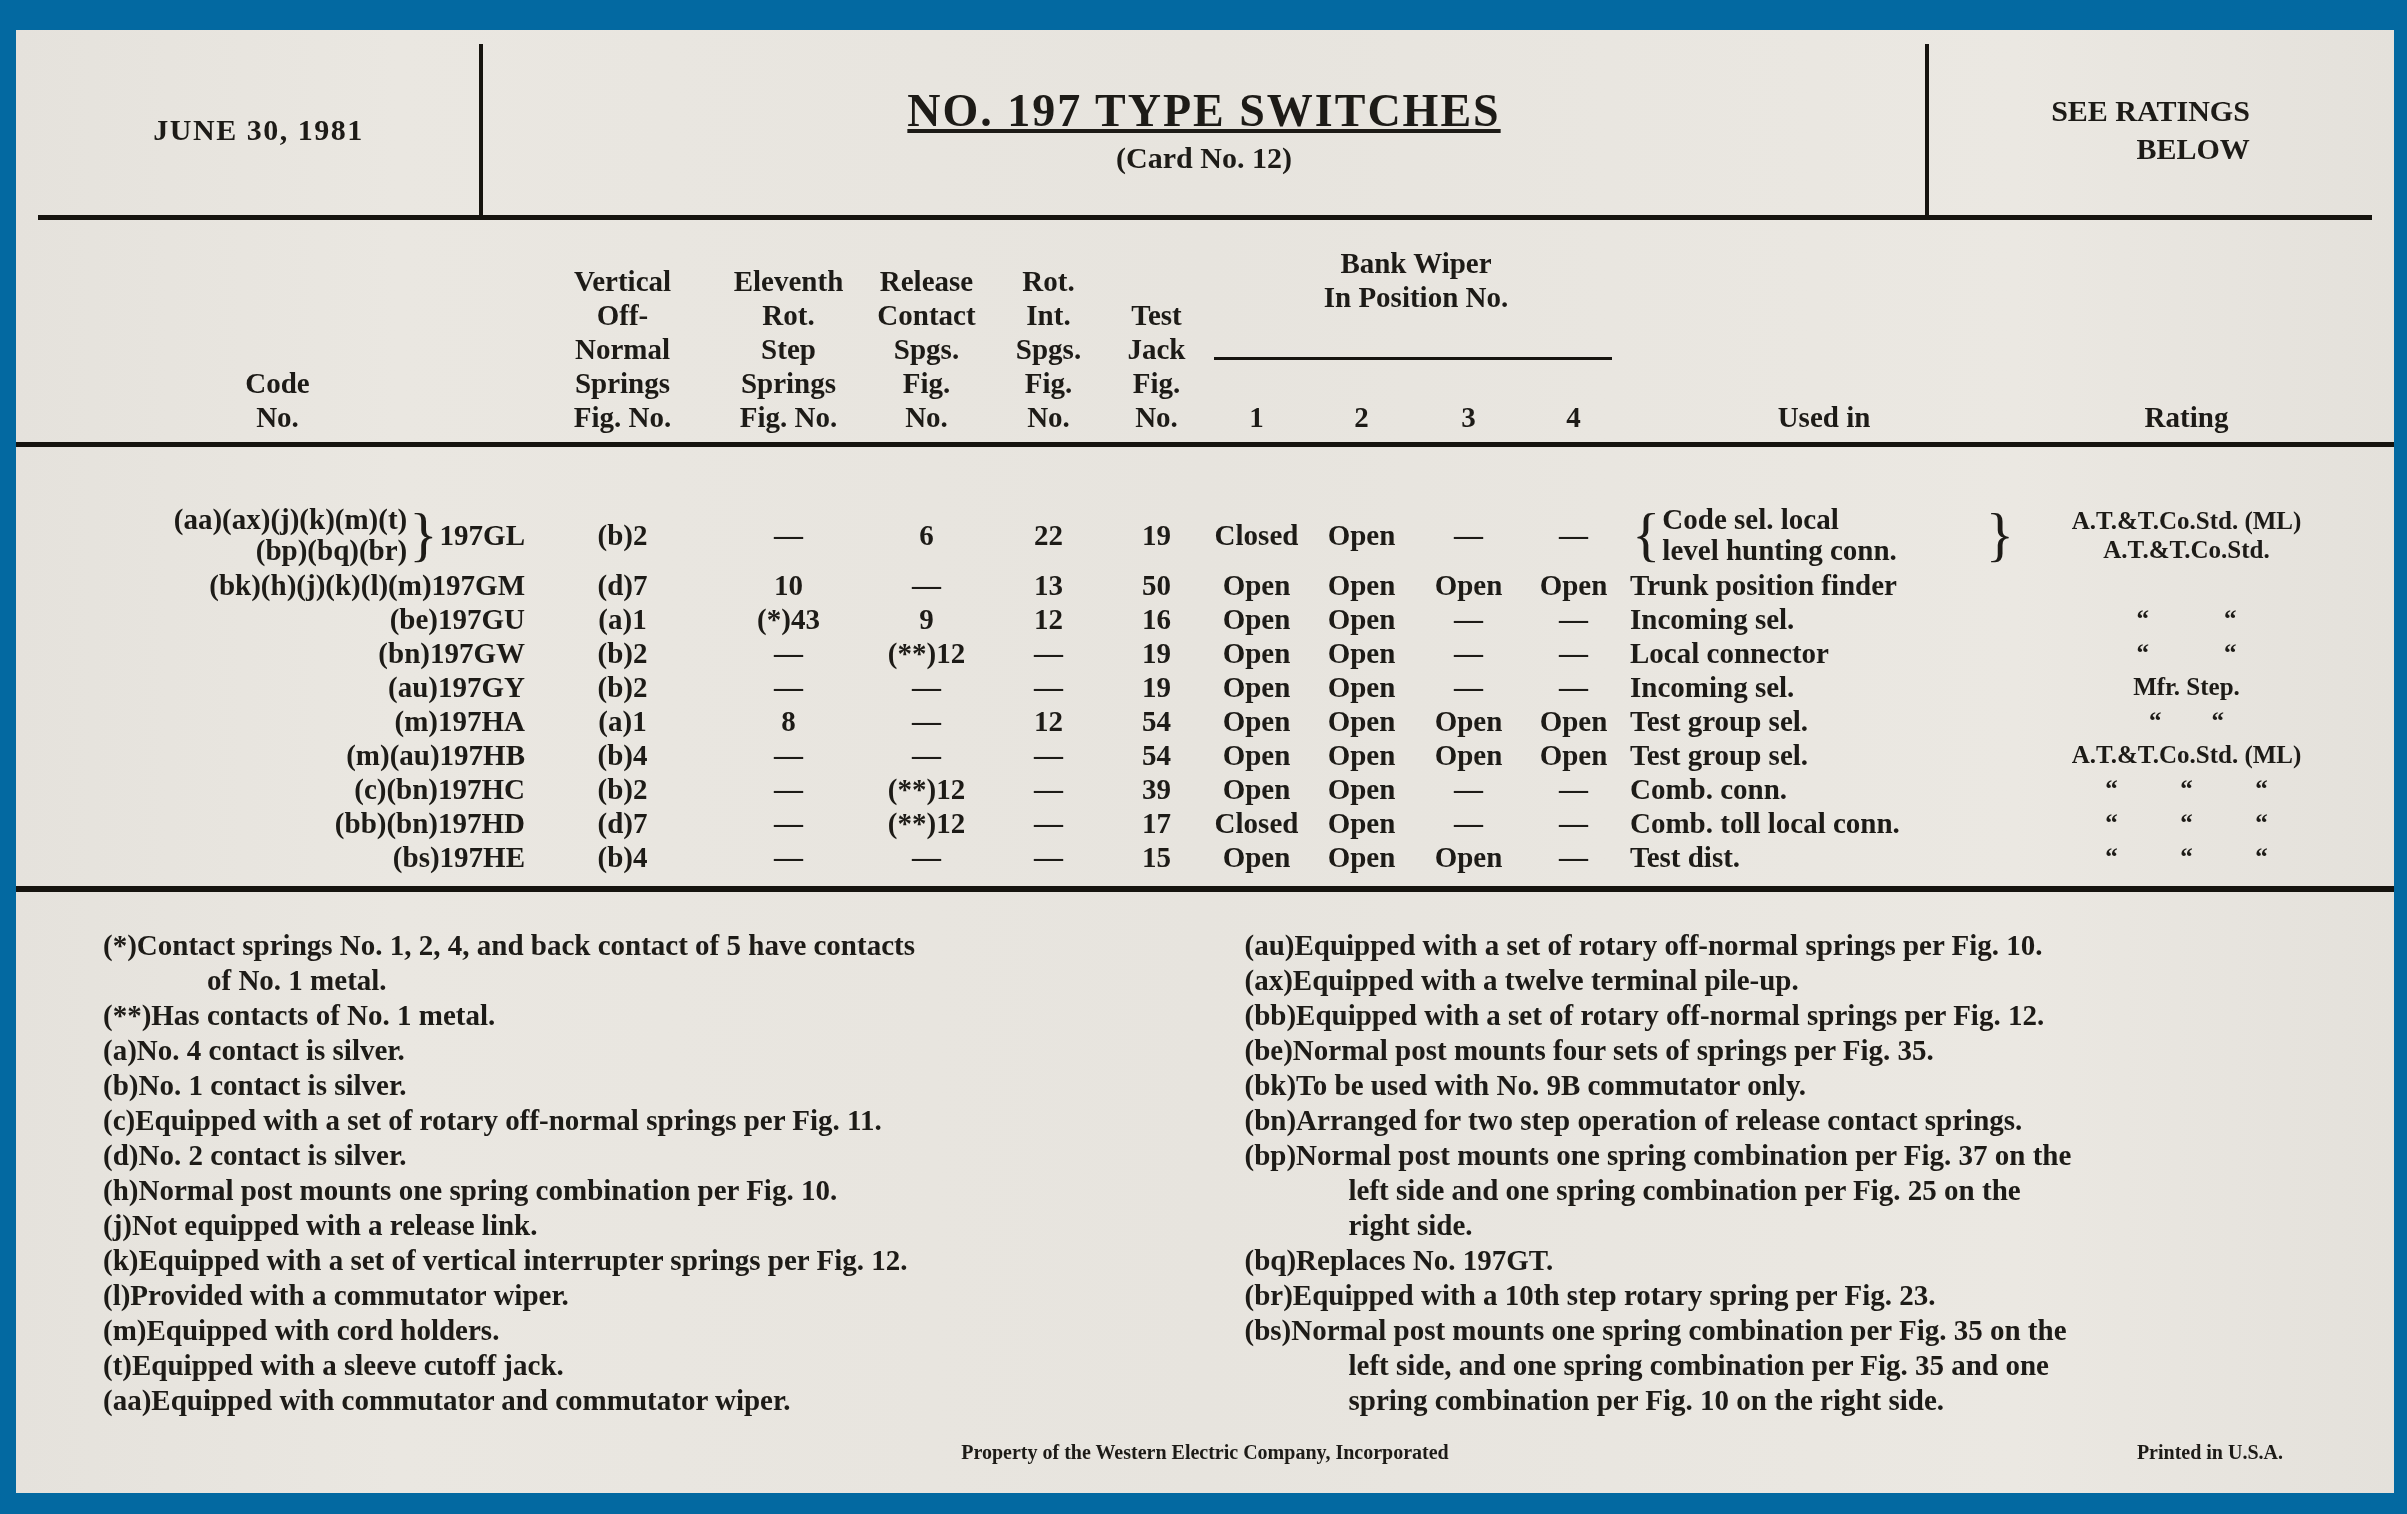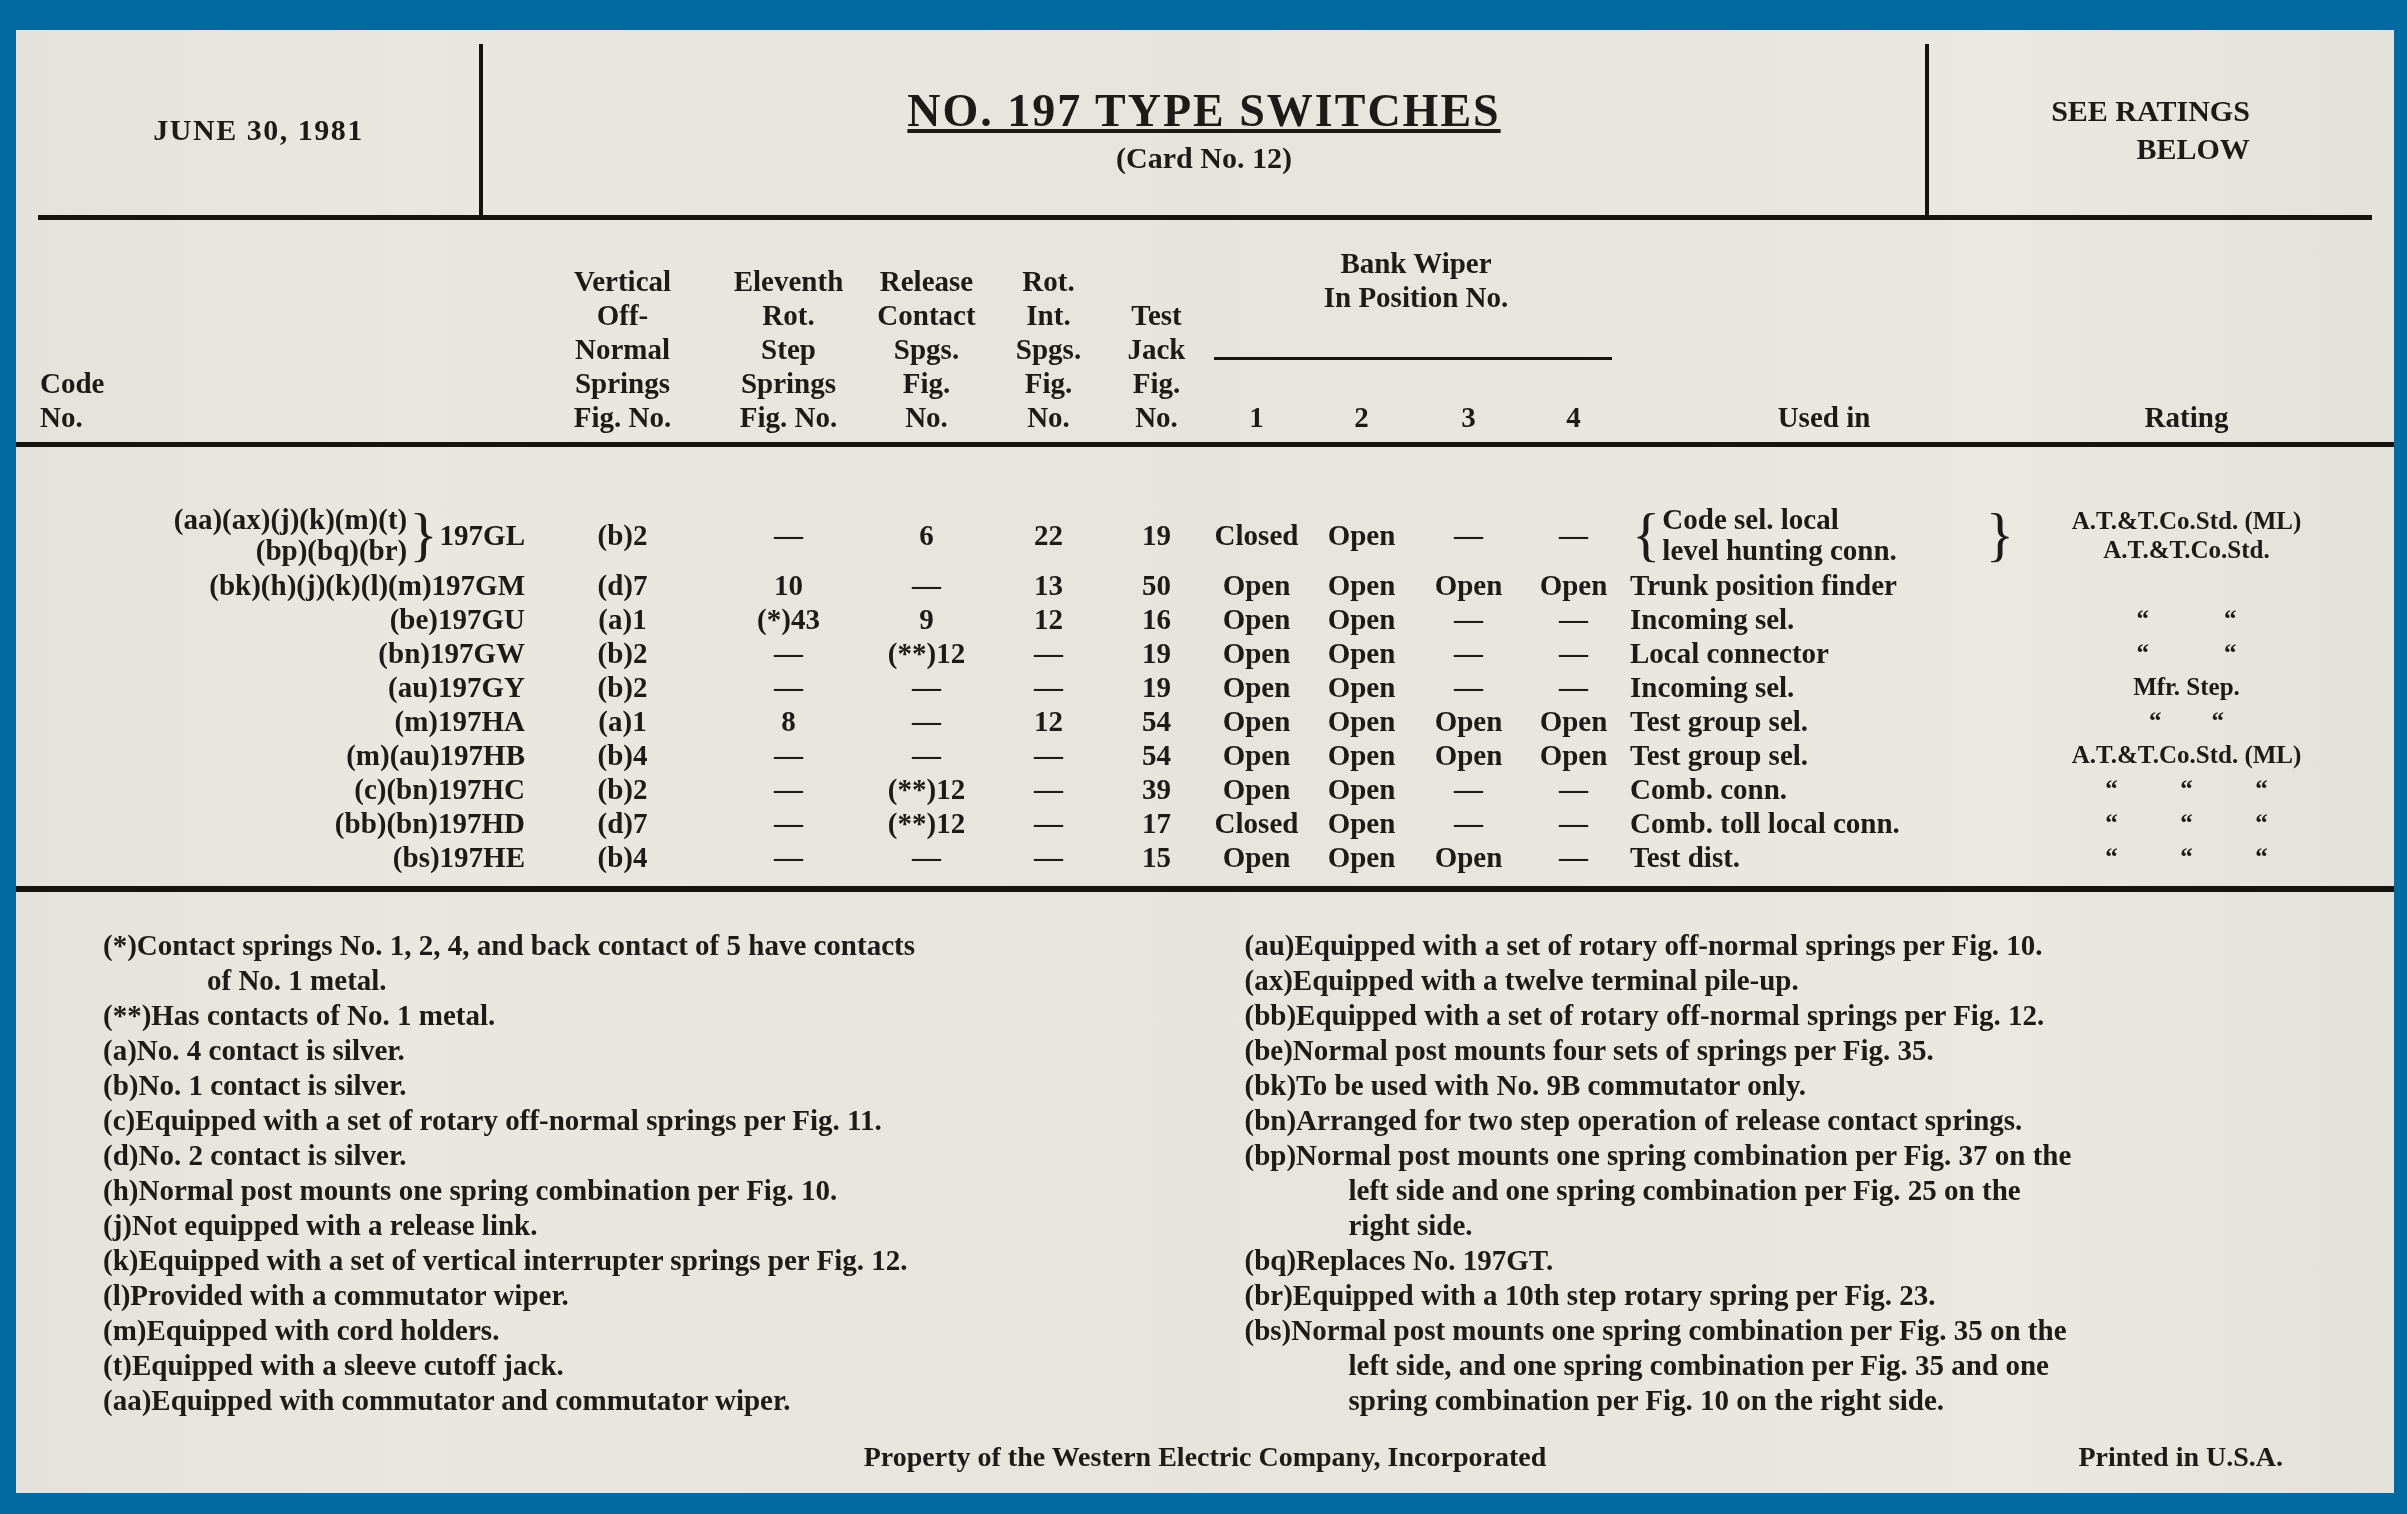--- a/index.html
+++ b/index.html
@@ -38,21 +38,21 @@
   
   .cols { display: grid; grid-template-columns: 515px 183px 149px 127px 117px 99px 101px 109px 105px 105px 396px 329px; }
 
   .thead {
     margin-top: 26px; padding-bottom: 8px;
     border-bottom: 5px solid #16140f;
     font-size: 29px; line-height: 34px;
     align-items: end;
   }
   .hc { text-align: center; align-self: end; }
-  .hc-code { text-align: left; padding-right: 16px; margin-left: 24px; }
+  .hc-code { text-align: center; padding-right: 16px; margin-left: 24px; }
   .bank { grid-column: 7 / span 4; display: flex; flex-direction: column; justify-content: flex-end; gap: 40px; }
   .bank-label { text-align: center; }
   .bank-rule { border-bottom: 3px solid #16140f; margin: 3px 14px 0 8px; }
   .bank-nums { display: grid; grid-template-columns: 101px 109px 105px 105px; }
   .bank-nums div { text-align: center; }
 
   .tbody { padding: 10px 0 12px 0; border-bottom: 6px solid #16140f; font-size: 29px; line-height: 34px; margin-top: 44px; }
   .c { text-align: center; }
   .c-code { text-align: right; padding-right: 6px; white-space: nowrap; }
   .c-used { text-align: left; padding-left: 4px; }
@@ -69,21 +69,21 @@
 
   
   .footnotes {
     display: grid; grid-template-columns: 1fr 1fr; column-gap: 51px;
     margin: 36px 59px 0 87px;
     font-size: 29px; line-height: 35px;
   }
   .fn-cont { padding-left: 104px; }
 
   
-  .footer { position: absolute; left: 0; right: 0; bottom: 16px; height: 36px; font-size: 28px; }
+  .footer { position: absolute; left: 0; right: 0; bottom: 16px; height: 36px; font-size: 20px; }
   .footer-center { position: absolute; left: 0; right: 0; text-align: center; }
   .footer-right { position: absolute; right: 111px; top: 0; }
 </style>
 </head>
 <body>
 
 <div class="scan">
   <div class="paper">
 
     <div class="header">

